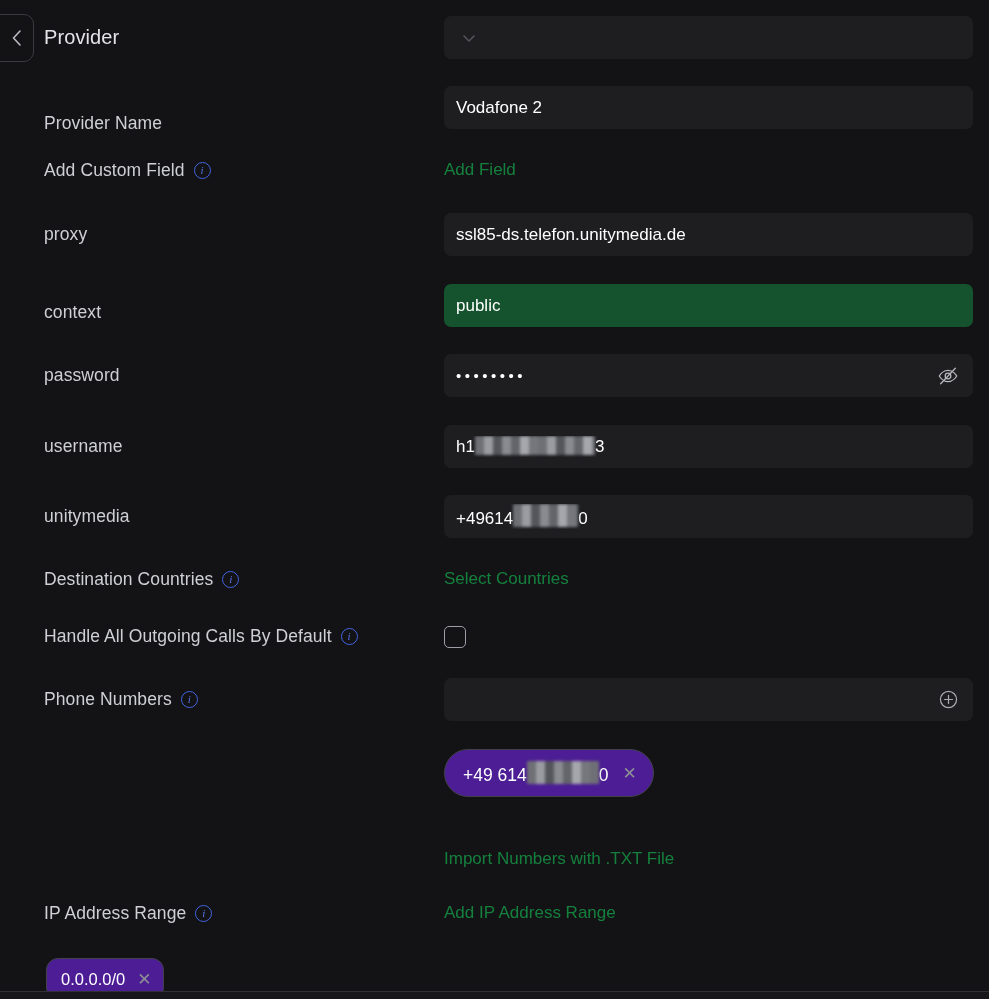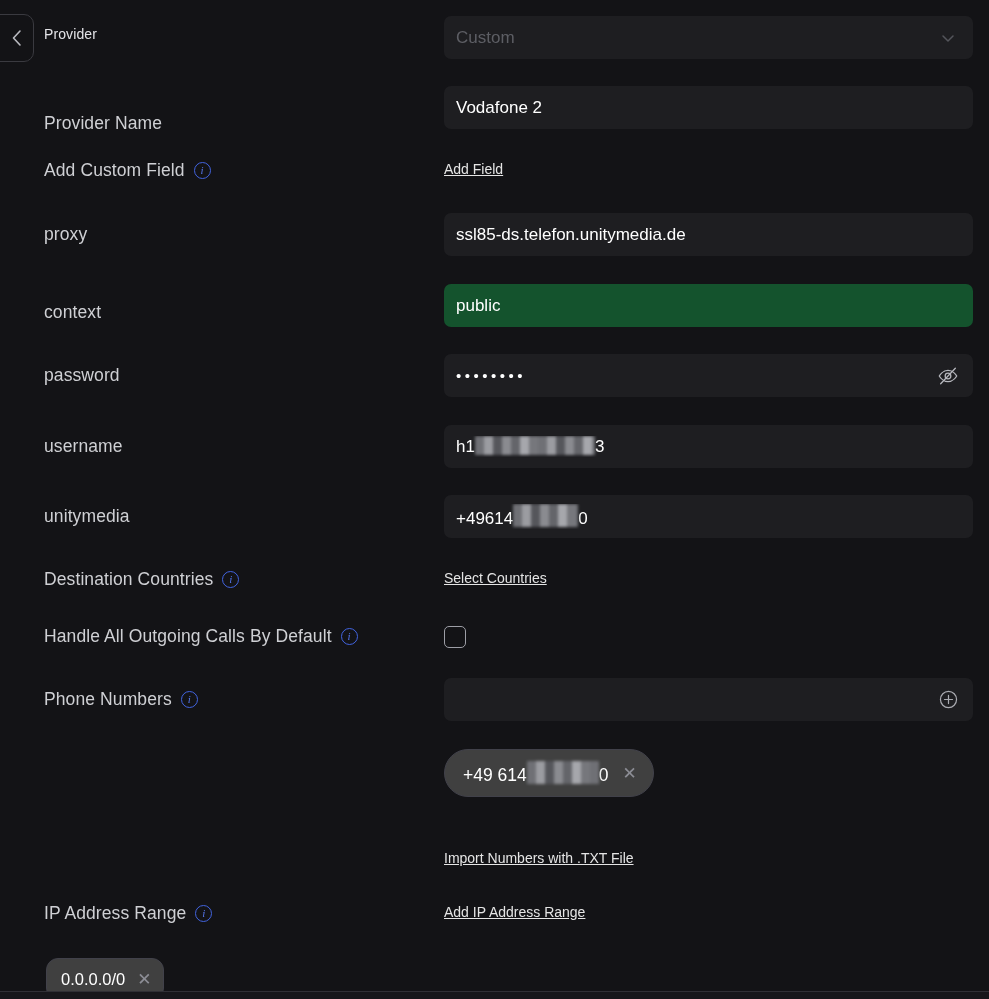--- a/index.html
+++ b/index.html
@@ -56,21 +56,21 @@
     display: flex;
     align-items: center;
     gap: 9px;
     font-size: 17.5px;
     color: #cfd0d4;
     white-space: nowrap;
     letter-spacing: 0.1px;
   }
 
   .label.title {
-    font-size: 14px;
+    font-size: 20px;
     color: #e4e4e8;
   }
 
   .info-icon {
     width: 17px;
     height: 17px;
     border: 1.6px solid #4264e0;
     border-radius: 50%;
     display: inline-flex;
     align-items: center;
@@ -108,26 +108,25 @@
 
   .field .val { flex: 1; white-space: nowrap; overflow: hidden; }
 
   .dots {
     letter-spacing: 3.5px;
     font-size: 15px;
     color: #ffffff;
   }
 
   .link {
-    font-size: 14px;
-    color: #e5e5e5;
+    font-size: 17px;
+    color: #15803d;
     cursor: pointer;
     display: inline-block;
     white-space: nowrap;
-    text-decoration: underline;
   }
 
   .trail-icon {
     width: 26px; height: 26px;
     display: flex; align-items: center; justify-content: center;
     cursor: pointer; flex: none;
   }
 
   
   .checkbox {
@@ -140,21 +139,21 @@
 
   
   .chip {
     display: inline-flex;
     align-items: center;
     gap: 14px;
     height: 48px;
     padding: 0 16px 0 18px;
     border: 1px solid #41414a;
     border-radius: 26px;
-    background: #404040;
+    background: #4c1d95;
     font-size: 17.5px;
     color: #ffffff;
     white-space: nowrap;
   }
   .chip .x {
     color: #8c8d95;
     font-size: 17px;
     cursor: pointer;
     line-height: 1;
   }
@@ -216,21 +215,20 @@
 </div>
 
 <div id="form">
 
   <div class="row" style="top:16px;">
     <div class="label title" style="top:10px;">
       <span>Provider</span>
     </div>
     <div class="ctrl" style="top:0;">
       <div class="field muted">
-        <span class="val">Custom</span>
         <span class="trail-icon">
           <svg width="16" height="16" viewBox="0 0 16 16" fill="none">
             <path d="M3 6 L8 11 L13 6" stroke="#54555b" stroke-width="1.5" stroke-linecap="round" stroke-linejoin="round"></path>
           </svg>
         </span>
       </div>
     </div>
   </div>
 
   <div class="row" style="top:86px;">

